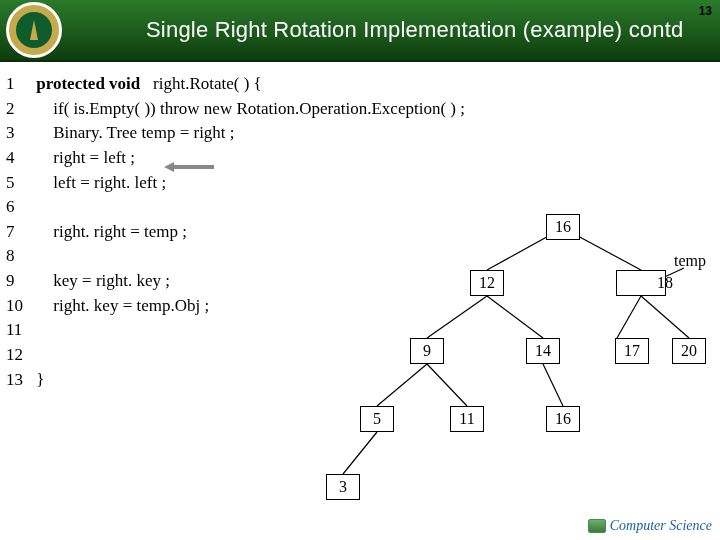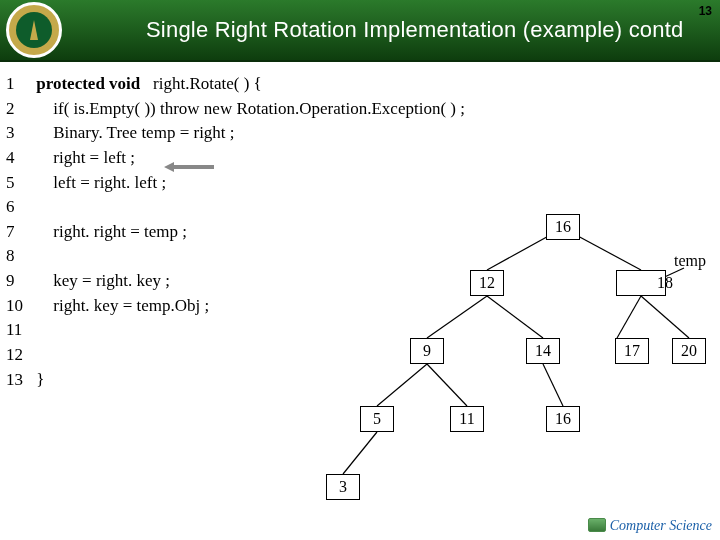--- a/index.html
+++ b/index.html
@@ -125,21 +125,21 @@
   }
   .footer-logo {
     position: absolute;
     bottom: 6px;
     right: 8px;
     font-family: "Comic Sans MS", cursive;
     font-size: 14px;
     color: #1a5fa8;
     font-style: italic;
     display: flex;
-    align-items: flex-start;
+    align-items: center;
     gap: 4px;
   }
   .footer-logo .monitor {
     width: 18px;
     height: 14px;
     border: 1.5px solid #4a8a4a;
     border-radius: 2px;
     background: linear-gradient(#6ab06a,#3a7a3a);
     position: relative;
   }

